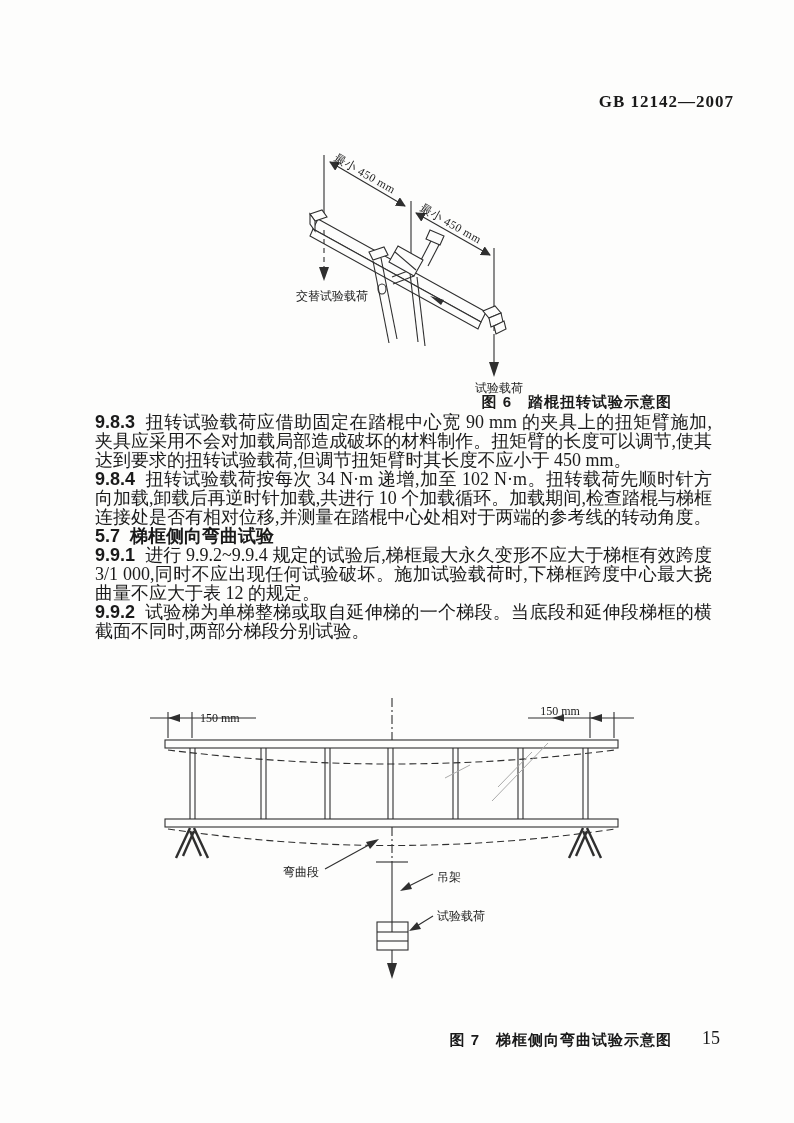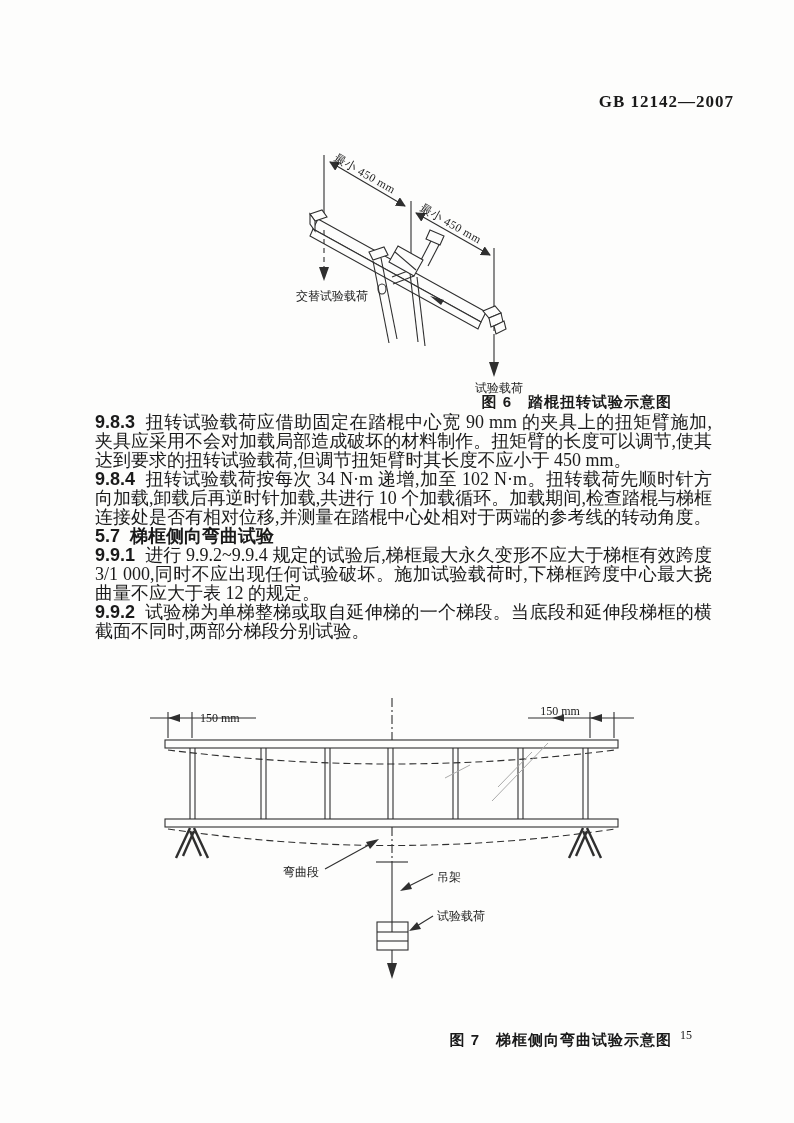--- a/index.html
+++ b/index.html
@@ -32,21 +32,21 @@
     font-family:"Liberation Sans","DejaVu Sans",sans-serif;
     font-weight:bold;margin-right:10px;
   }
   .clause-heading{
     font-family:"Liberation Sans","DejaVu Sans",sans-serif;
     font-weight:bold;
     margin-top:16px;
   }
   .page-number{
     position:absolute;top:1028px;left:680px;width:40px;
-    font-size:12px;text-align:left;
+    font-size:18px;text-align:right;
   }
   svg{position:absolute;}
   #fig6-svg{left:280px;top:140px;}
   #fig7-svg{left:130px;top:695px;}
   svg text{
     font-family:"Liberation Serif","DejaVu Serif",serif;
     font-size:12px;fill:#1a1a1a;
   }
   .dim-label{font-size:11.5px;letter-spacing:0.5px;}
 </style>

